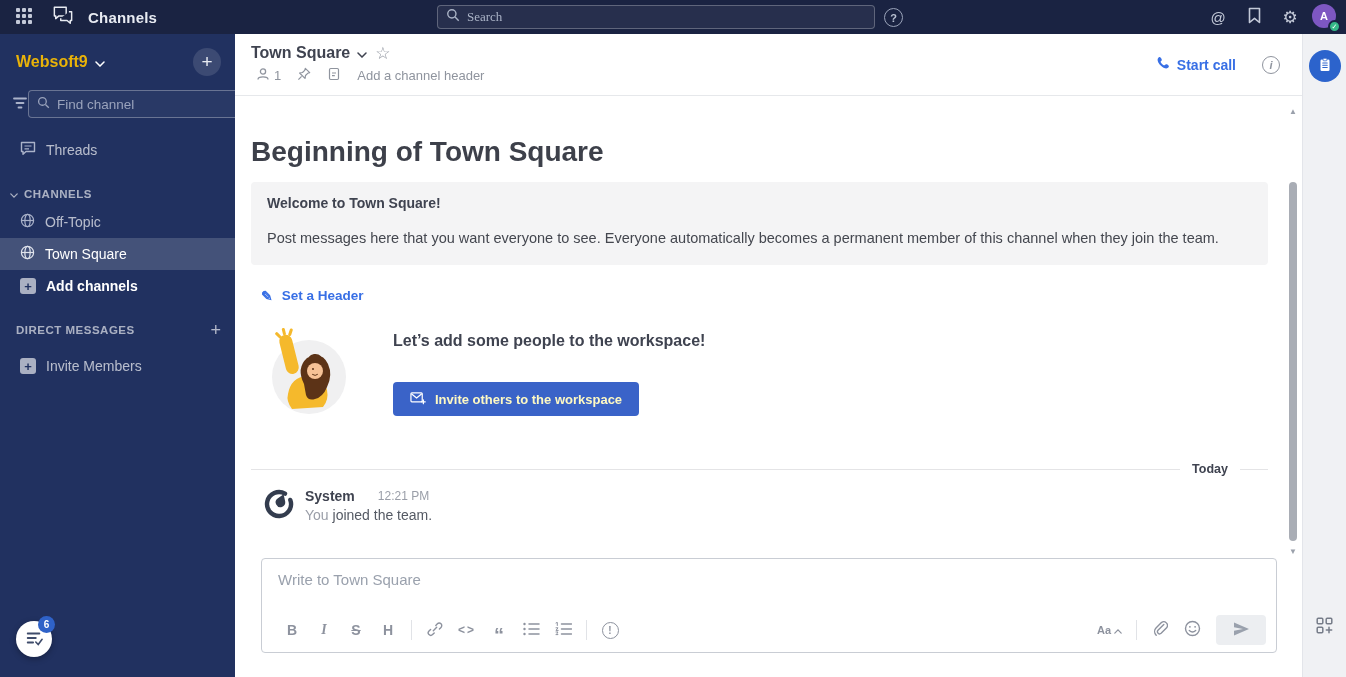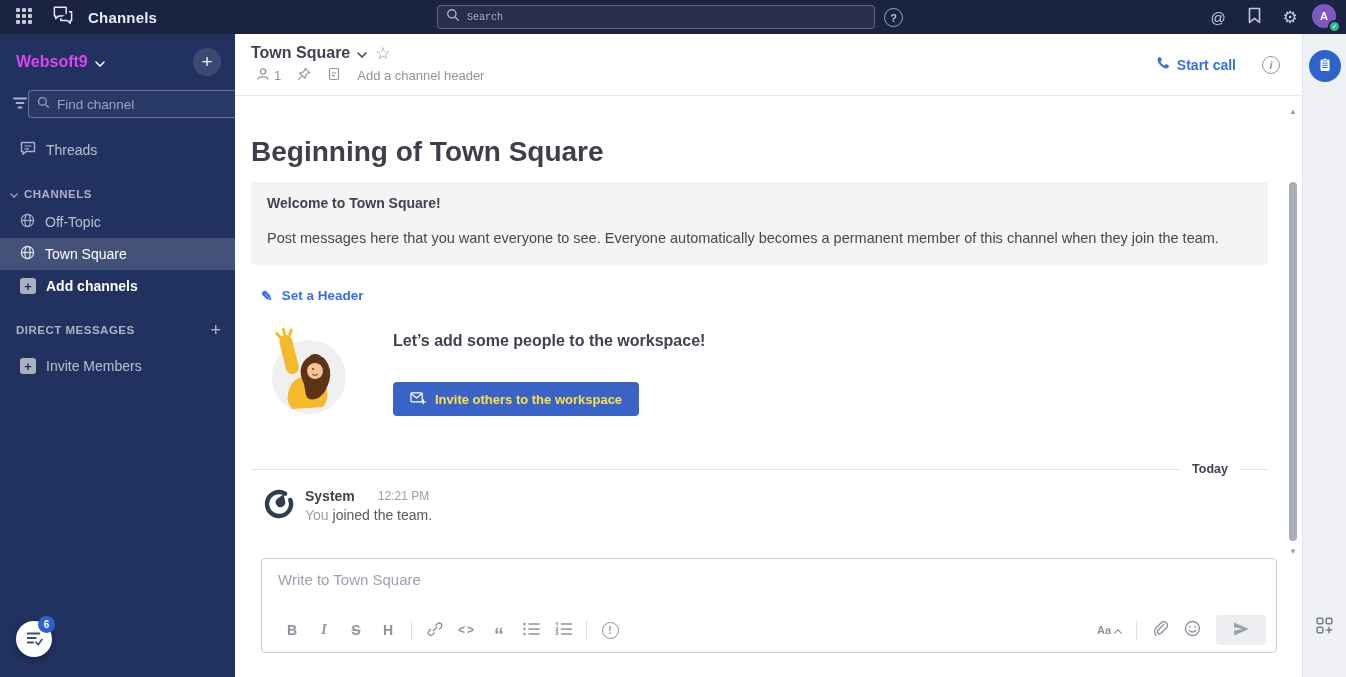--- a/index.html
+++ b/index.html
@@ -6,37 +6,37 @@
   html,body { width:1346px; height:677px; overflow:hidden; }
   body { font-family:"Liberation Sans", sans-serif; background:#fff; }
   .app { width:1346px; height:677px; display:flex; flex-direction:column; }
 
   
   .topbar { position:relative; height:34px; background:#1a2342; flex:0 0 34px; color:#fff; }
   .topbar .left { position:absolute; left:10px; top:0; height:34px; display:flex; align-items:center; gap:14px; }
   .icon-btn { display:flex; align-items:center; justify-content:center; width:28px; height:28px; border-radius:4px; cursor:pointer; background:none; border:none; }
   .product-title { font-size:15px; font-weight:700; color:#e8ebf2; letter-spacing:.2px; }
   .topbar-search { position:absolute; left:437px; top:5px; width:438px; height:24px; background:rgba(255,255,255,.06); border:1px solid rgba(255,255,255,.26); border-radius:4px; display:flex; align-items:center; padding:0 8px; gap:7px; }
-  .topbar-search input { flex:1; background:transparent; border:none; outline:none; color:#7dd3fc; font-size:10px; font-family:Liberation Mono, monospace; }
+  .topbar-search input { flex:1; background:transparent; border:none; outline:none; color:#7dd3fc; font-size:13px; font-family:Liberation Serif, serif; }
   .topbar-search input::placeholder { color:#aab3c6; }
   .help-btn { position:absolute; left:884px; top:8px; width:19px; height:19px; border-radius:50%; border:1.6px solid #9ba4ba; color:#b9c1d2; font-size:11px; font-weight:700; display:flex; align-items:center; justify-content:center; background:none; cursor:pointer; }
   .topbar .right { position:absolute; right:8px; top:0; height:34px; display:flex; align-items:center; gap:8px; }
   .at-glyph { font-size:15px; color:#c3c9d8; font-weight:400; }
   .gear-glyph { font-size:17px; color:#c3c9d8; line-height:1; }
   .avatar-wrap { position:relative; width:26px; height:26px; cursor:pointer; }
   .avatar { width:24px; height:24px; border-radius:50%; background:#7d57c2; color:#fff; font-size:11px; font-weight:700; display:flex; align-items:center; justify-content:center; }
   .status-badge { position:absolute; right:-3px; bottom:-3px; width:13px; height:13px; border-radius:50%; background:#35b887; border:2px solid #1a2342; color:#fff; font-size:7px; display:flex; align-items:center; justify-content:center; }
 
   
   .body-row { flex:1; display:flex; min-height:0; }
 
   
   .sidebar { position:relative; width:235px; flex:0 0 235px; background:#213160; color:rgba(255,255,255,.68); }
   .ws-header { display:flex; align-items:center; justify-content:space-between; padding:14px 14px 0 16px; }
-  .ws-name { display:flex; align-items:flex-end; gap:7px; color:#d946ef; font-size:16px; font-weight:700; cursor:pointer; }
+  .ws-name { display:flex; align-items:flex-end; gap:7px; color:#eab308; font-size:16px; font-weight:700; cursor:pointer; }
   .ws-add-btn { width:28px; height:28px; border-radius:50%; background:rgba(255,255,255,.12); color:#e8ebf2; font-size:19px; font-weight:400; border:none; display:flex; align-items:center; justify-content:center; cursor:pointer; }
   .find-row { display:flex; align-items:center; padding:14px 14px 0 12px; }
   .filter-btn { width:28px; height:28px; border-radius:4px; display:flex; align-items:center; justify-content:center; background:none; border:none; cursor:pointer; }
   .find-box { flex:1; height:28px; border:1px solid rgba(255,255,255,.3); border-radius:4px; display:flex; align-items:center; gap:7px; padding:0 8px; background:rgba(255,255,255,.04); }
   .find-box input { flex:1; min-width:0; background:transparent; border:none; outline:none; color:#e8ebf2; font-size:13.5px; font-family:inherit; }
   .find-box input::placeholder { color:#9aa3bc; }
   .side-item { height:32px; display:flex; align-items:center; gap:10px; padding:0 16px 0 20px; font-size:14px; cursor:pointer; color:rgba(255,255,255,.68); }
   .side-item.first { margin-top:16px; }
   .side-item.active { background:rgba(255,255,255,.16); color:#fff; }
   .side-item.bold-white { color:#fff; font-weight:600; }
@@ -63,21 +63,21 @@
   .posts { flex:1; min-height:0; overflow:hidden; padding:0 34px 0 16px; }
   .intro-heading { margin:40px 0 14px 0; font-size:28px; font-weight:700; color:#3d404a; }
   .welcome-card { background:#f4f4f5; border-radius:4px; padding:13px 16px 19px 16px; }
   .welcome-title { font-size:14px; font-weight:700; color:#3f4350; }
   .welcome-body { margin-top:19px; font-size:14.5px; color:#44474f; }
   .set-header { margin-top:23px; margin-left:10px; display:flex; align-items:center; gap:9px; color:#386fe5; font-size:13.5px; font-weight:600; background:none; border:none; cursor:pointer; font-family:inherit; }
   .pencil-glyph { font-size:14px; line-height:1; }
   .invite-section { margin-top:25px; margin-left:13px; display:flex; align-items:center; gap:45px; }
   .invite-col { display:flex; flex-direction:column; gap:32px; }
   .invite-heading { font-size:16px; font-weight:700; color:#3f4350; }
-  .invite-btn { height:34px; align-self:flex-start; display:flex; align-items:center; gap:9px; padding:0 17px; background:#3a63c8; border:none; border-radius:4px; color:#fde047; font-size:13px; font-weight:600; cursor:pointer; font-family:inherit; }
+  .invite-btn { height:34px; align-self:flex-start; display:flex; align-items:center; gap:9px; padding:0 17px; background:#3a63c8; border:none; border-radius:4px; color:#fef9c3; font-size:13px; font-weight:600; cursor:pointer; font-family:inherit; }
 
   .date-divider { margin-top:42px; display:flex; align-items:center; }
   .date-divider .line { flex:1; border-top:1px solid #e4e4e6; }
   .date-divider .date-label { padding:0 12px; font-size:12.5px; font-weight:700; color:#3f4350; }
   .post-row { margin-top:12px; display:flex; gap:10px; padding-left:12px; }
   .post-body { display:flex; flex-direction:column; gap:3px; }
   .post-meta { display:flex; align-items:center; gap:23px; }
   .post-author { font-size:14px; font-weight:700; color:#3f4350; }
   .post-time { font-size:12px; color:#9a9ea8; }
   .post-text { font-size:14px; }

